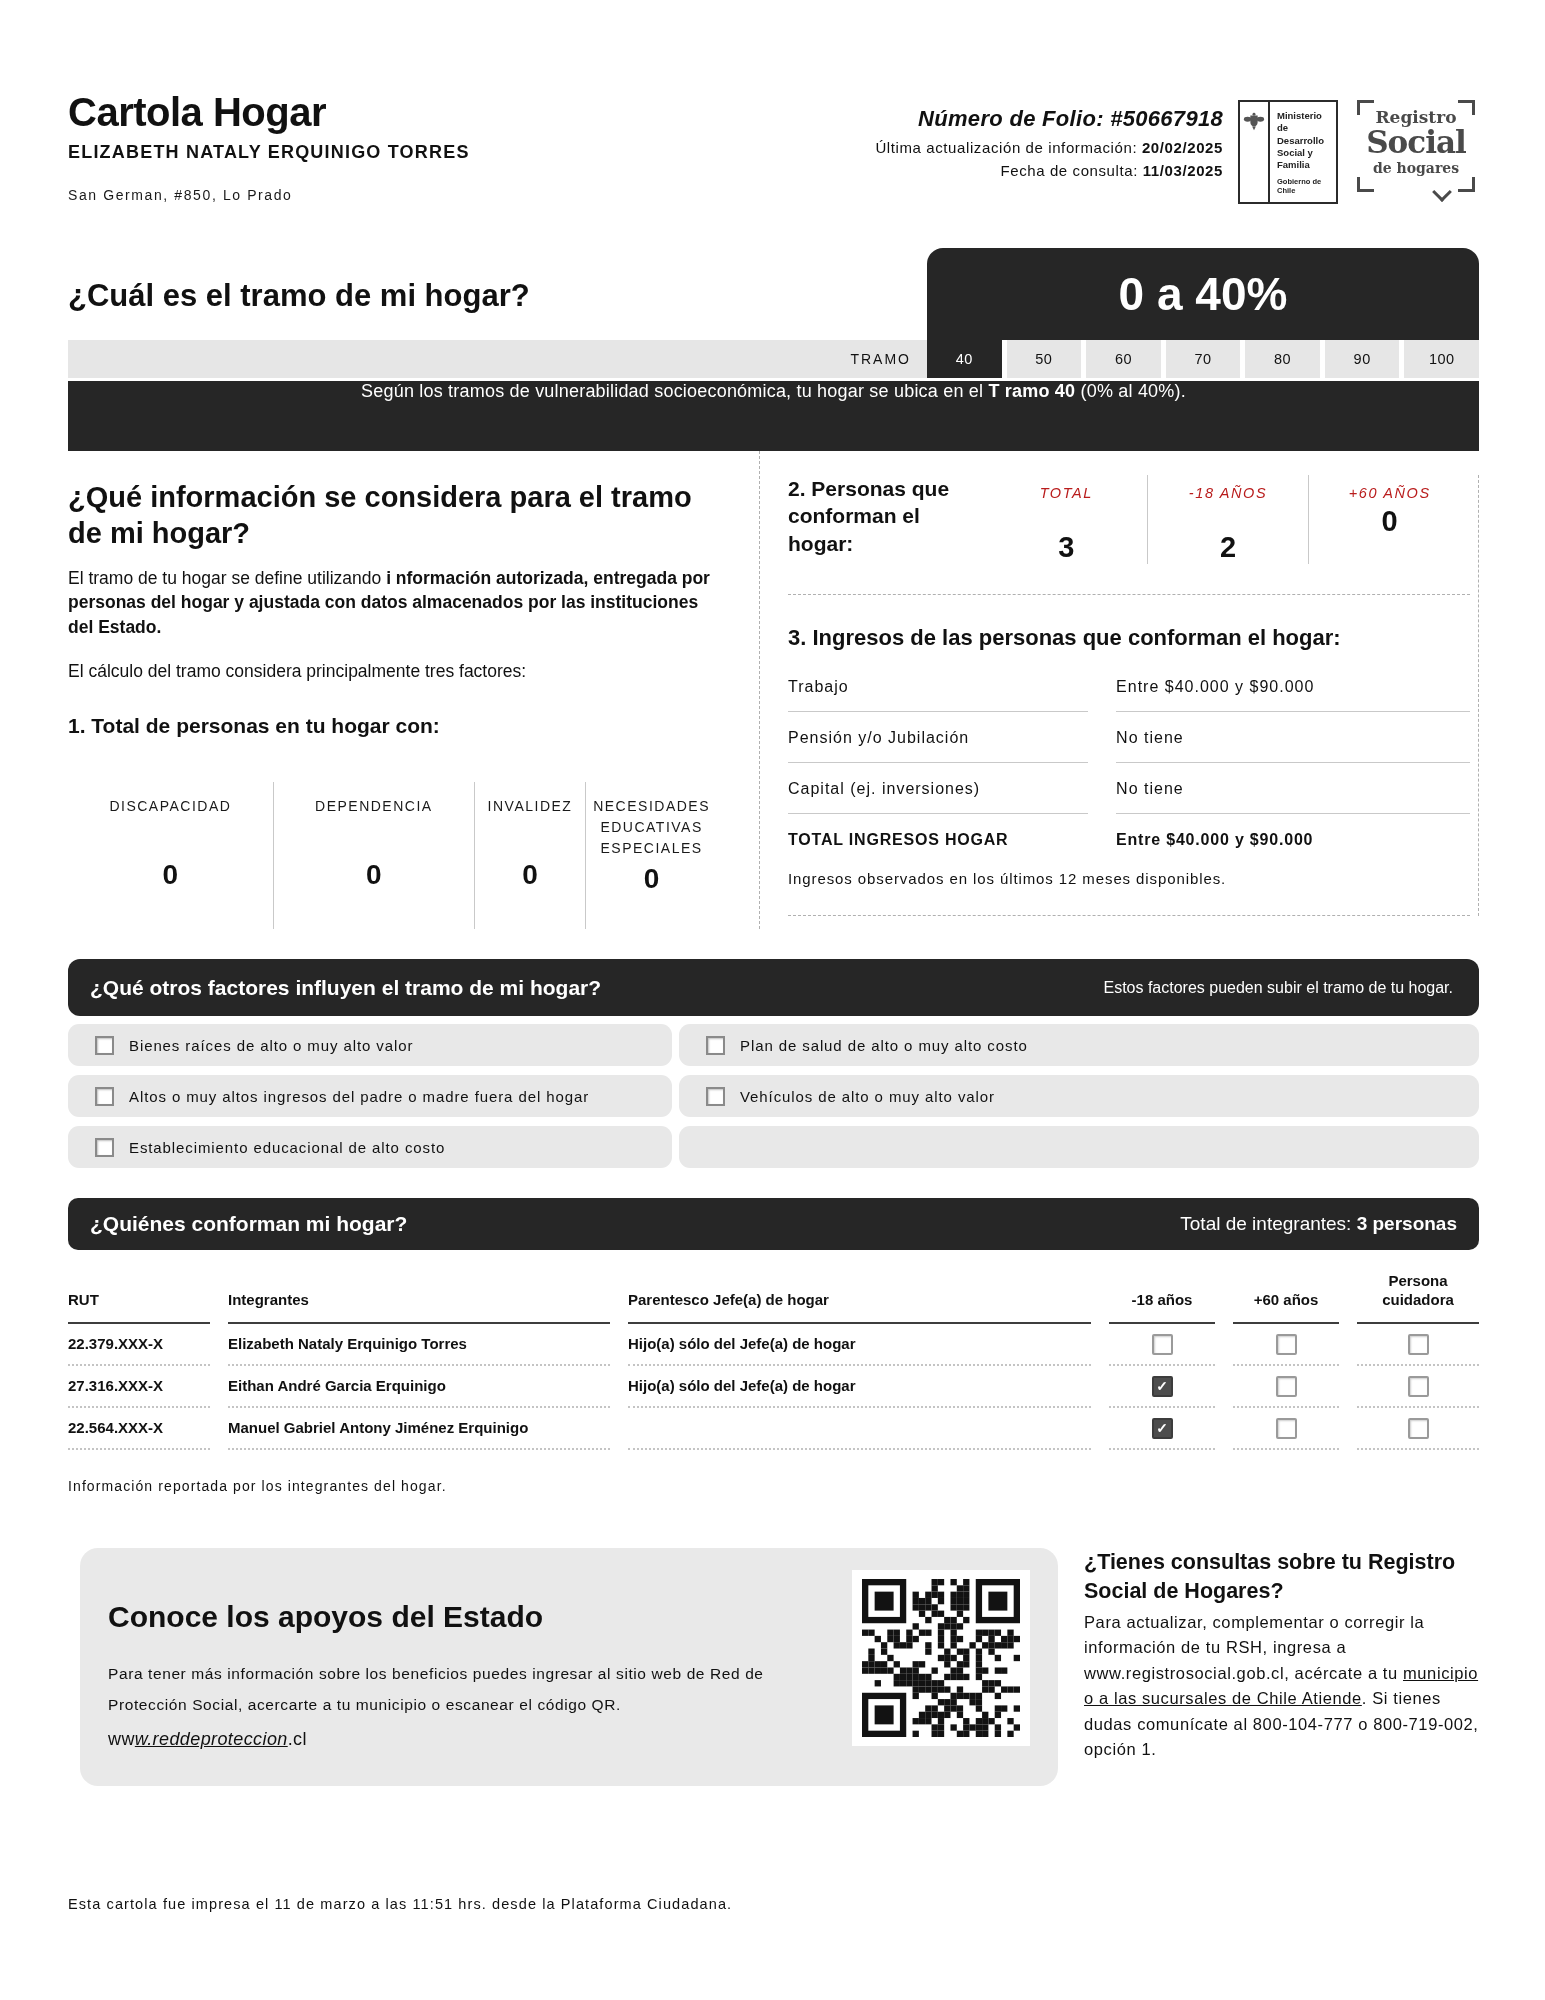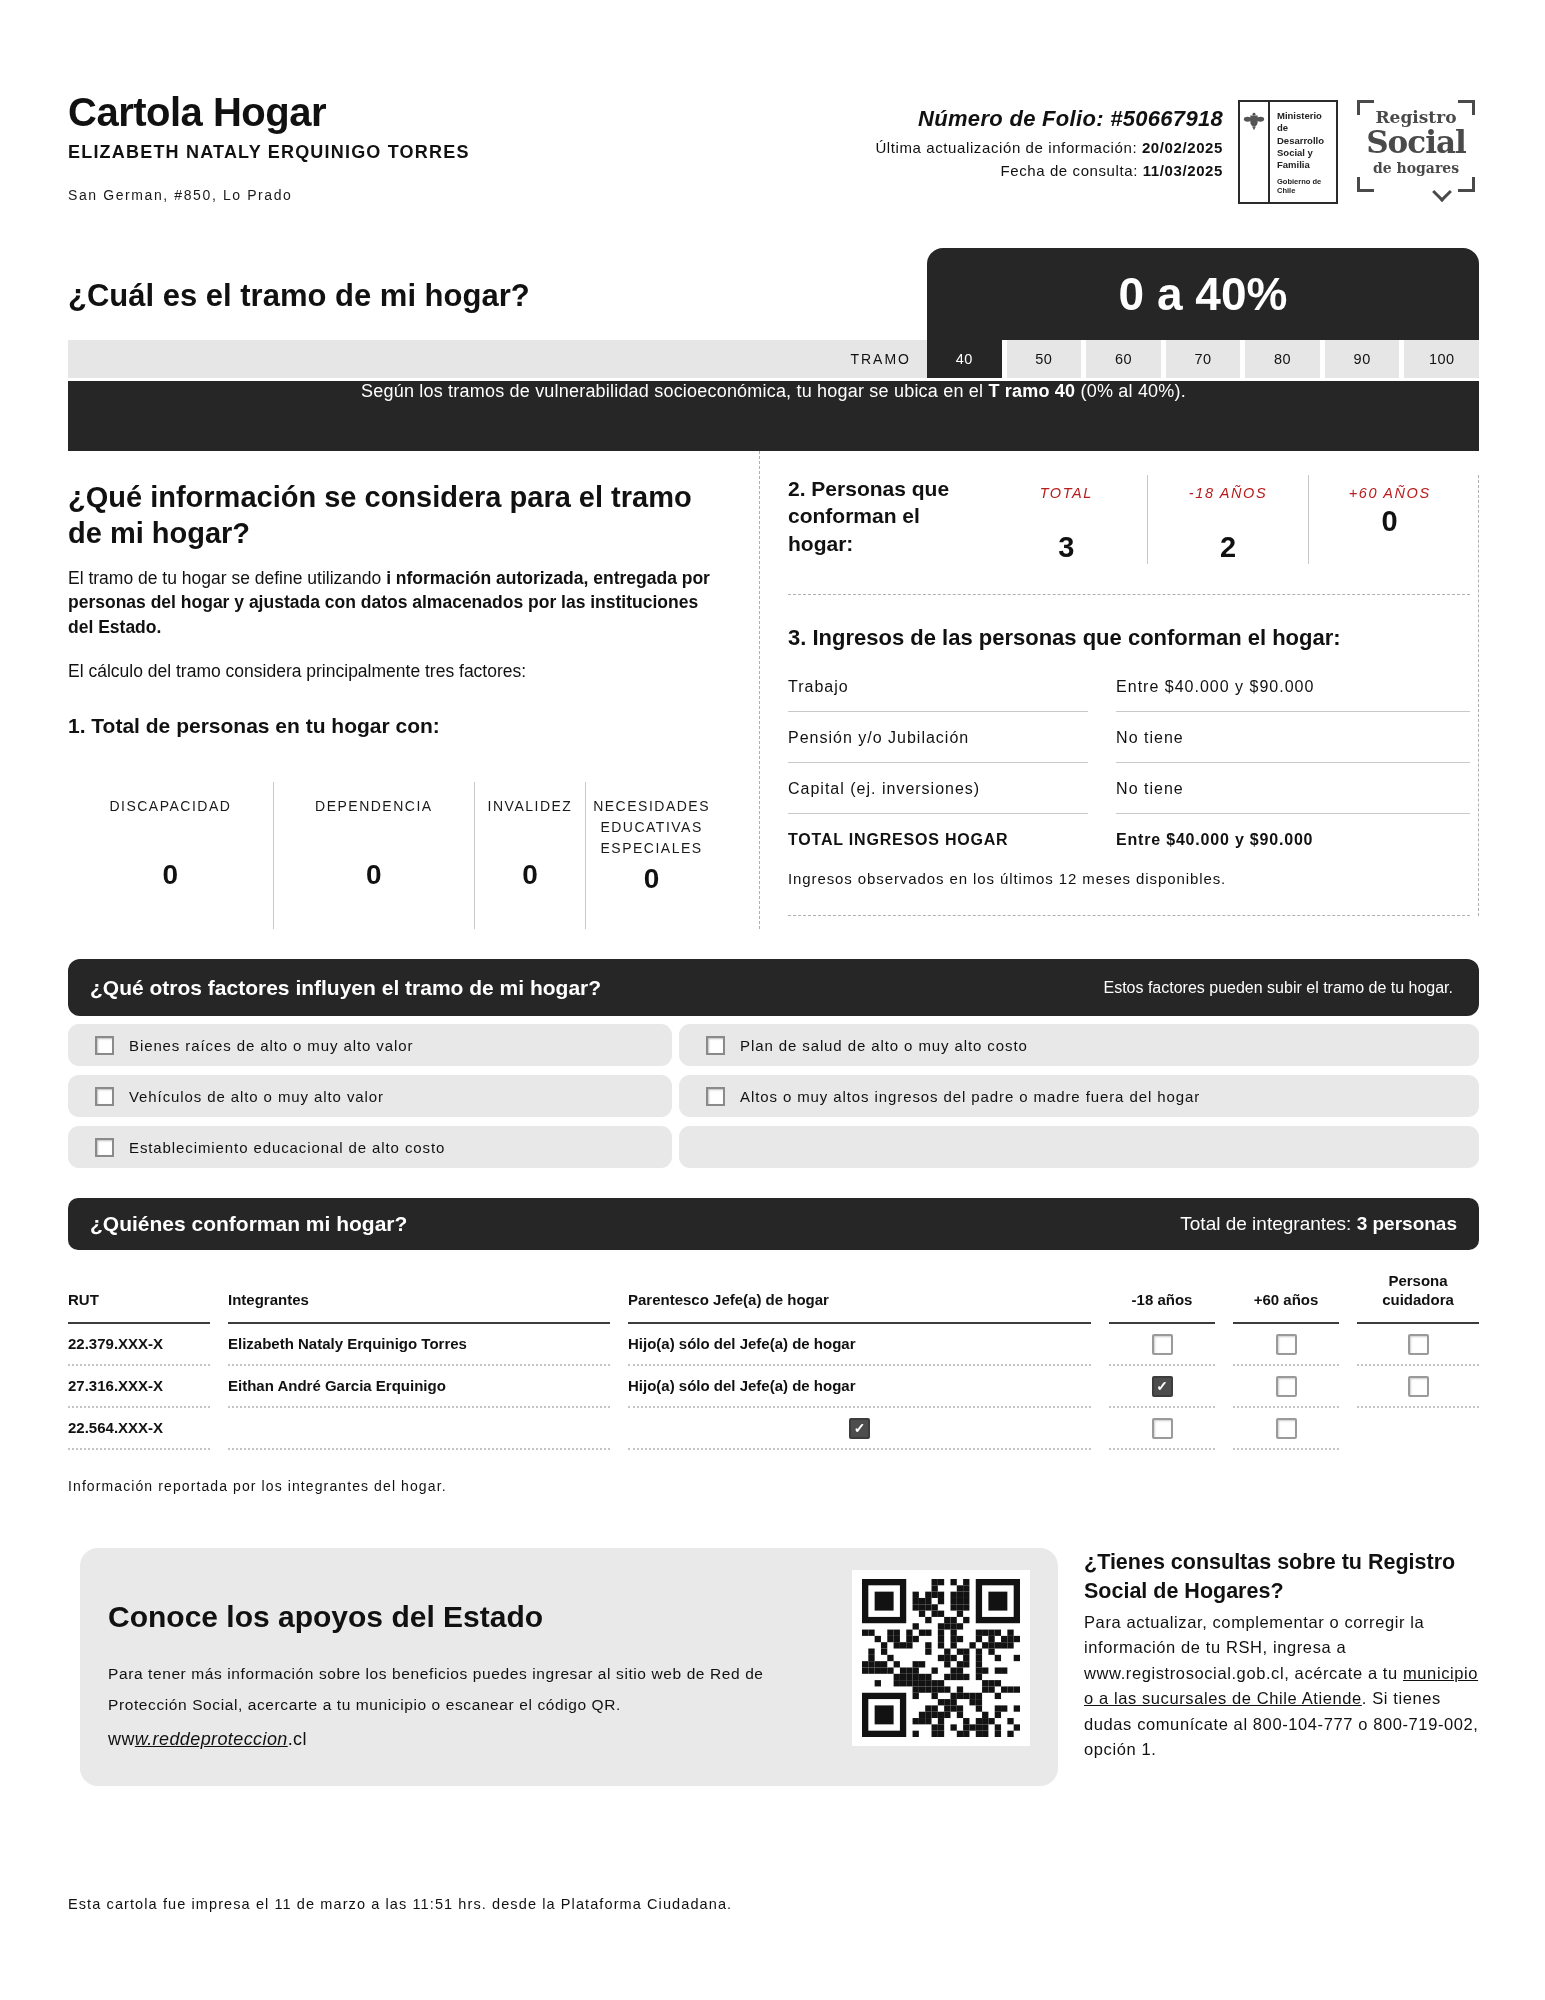--- a/index.html
+++ b/index.html
@@ -282,25 +282,25 @@
     <div class="fact-cell">
       <span class="cbx"></span>
       <span>Bienes raíces de alto o muy alto valor</span>
     </div>
     <div class="fact-cell">
       <span class="cbx"></span>
       <span>Plan de salud de alto o muy alto costo</span>
     </div>
     <div class="fact-cell">
       <span class="cbx"></span>
-      <span>Vehículos de alto o muy alto valor</span>
+      <span>Altos o muy altos ingresos del padre o madre fuera del hogar</span>
     </div>
     <div class="fact-cell">
       <span class="cbx"></span>
-      <span>Altos o muy altos ingresos del padre o madre fuera del hogar</span>
+      <span>Vehículos de alto o muy alto valor</span>
     </div>
     <div class="fact-cell">
       <span class="cbx"></span>
       <span>Establecimiento educacional de alto costo</span>
     </div>
     <div class="fact-cell"></div>
   </div>
 
   <div class="int-bar">
     <div class="q">¿Quiénes conforman mi hogar?</div>
@@ -336,20 +336,21 @@
         </span>
       </div>
     <div class="td c">
         <span class="tcb"></span>
       </div>
     <div class="td c">
         <span class="tcb"></span>
       </div>
 
     <div class="td">22.564.XXX-X</div>
+    <div class="td">Manuel Gabriel Antony Jiménez Erquinigo</div>
     <div class="td"></div>
     <div class="td c">
         <span class="tcb on">
           <span class="mk">✓</span>
         </span>
       </div>
     <div class="td c">
         <span class="tcb"></span>
       </div>
     <div class="td c">

